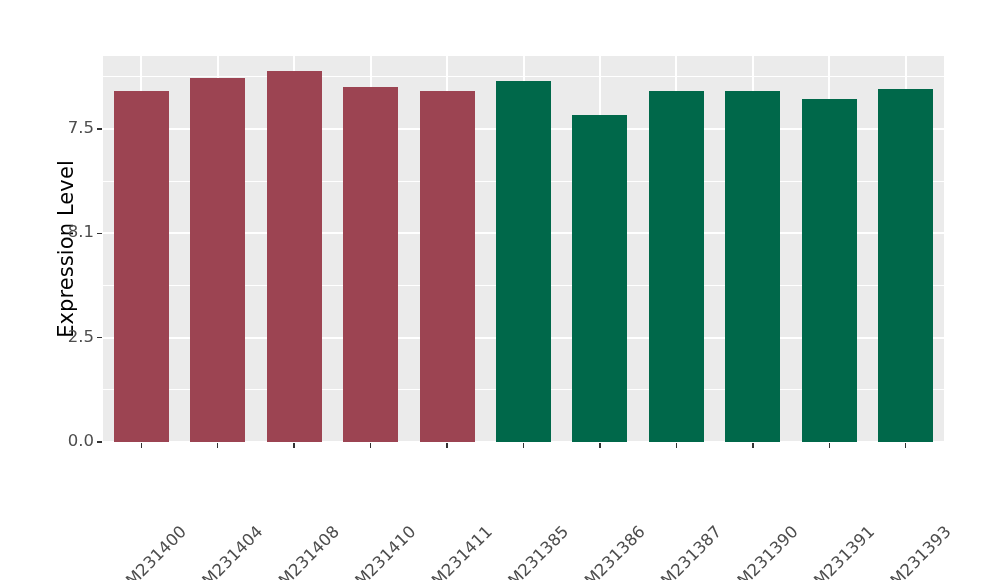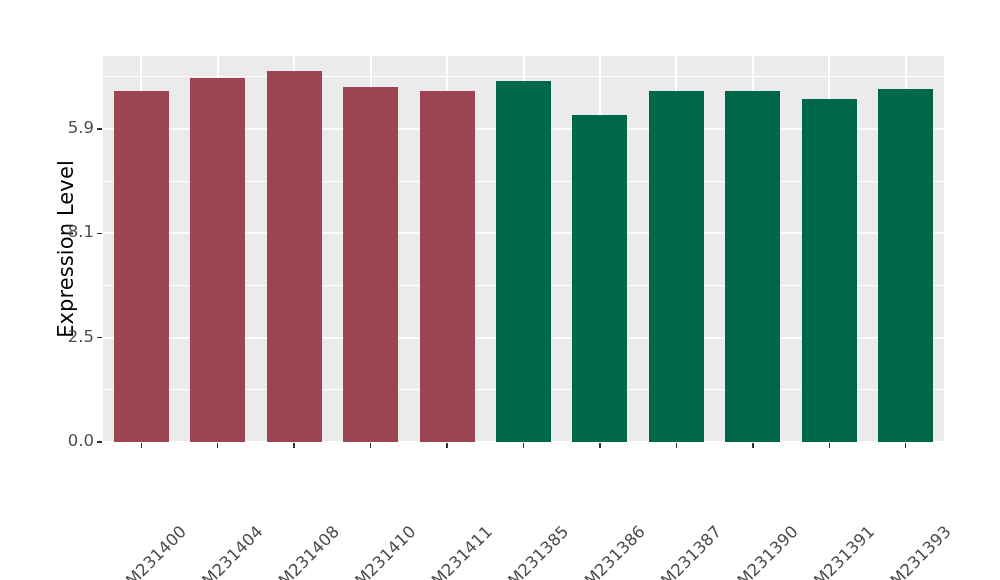--- a/index.html
+++ b/index.html
@@ -105,21 +105,21 @@
     <span id="y-axis-title-text" style="transform: translate(78px, 249px) rotate(-90deg) translate(-50%, -100%);">Expression Level</span>
   </div>
 
   <div id="y-axis">
       <div class="y-tick-label" style="right: 906px; top: 431px;">0.0</div>
       <div class="y-tick-mark" style="left: 97px; top: 441.3px;"></div>
       <div class="y-tick-label" style="right: 906px; top: 326.676px;">2.5</div>
       <div class="y-tick-mark" style="left: 97px; top: 336.976px;"></div>
       <div class="y-tick-label" style="right: 906px; top: 222.351px;">8.1</div>
       <div class="y-tick-mark" style="left: 97px; top: 232.651px;"></div>
-      <div class="y-tick-label" style="right: 906px; top: 118.027px;">5.9</div>
+      <div class="y-tick-label" style="right: 906px; top: 118.027px;">7.5</div>
       <div class="y-tick-mark" style="left: 97px; top: 128.327px;"></div>
     </div>
 
   <div id="panel" style="left: 103px; top: 56px; width: 841px; height: 386px;">
     <div id="gridlines">
         <div class="grid-minor-y" style="top: 333.338px; background: rgb(255, 255, 255);"></div>
         <div class="grid-minor-y" style="top: 229.014px; background: rgb(255, 255, 255);"></div>
         <div class="grid-minor-y" style="top: 124.689px; background: rgb(255, 255, 255);"></div>
         <div class="grid-minor-y" style="top: 20.3649px; background: rgb(255, 255, 255);"></div>
         <div class="grid-major-y" style="top: 385px; background: rgb(255, 255, 255);"></div>

